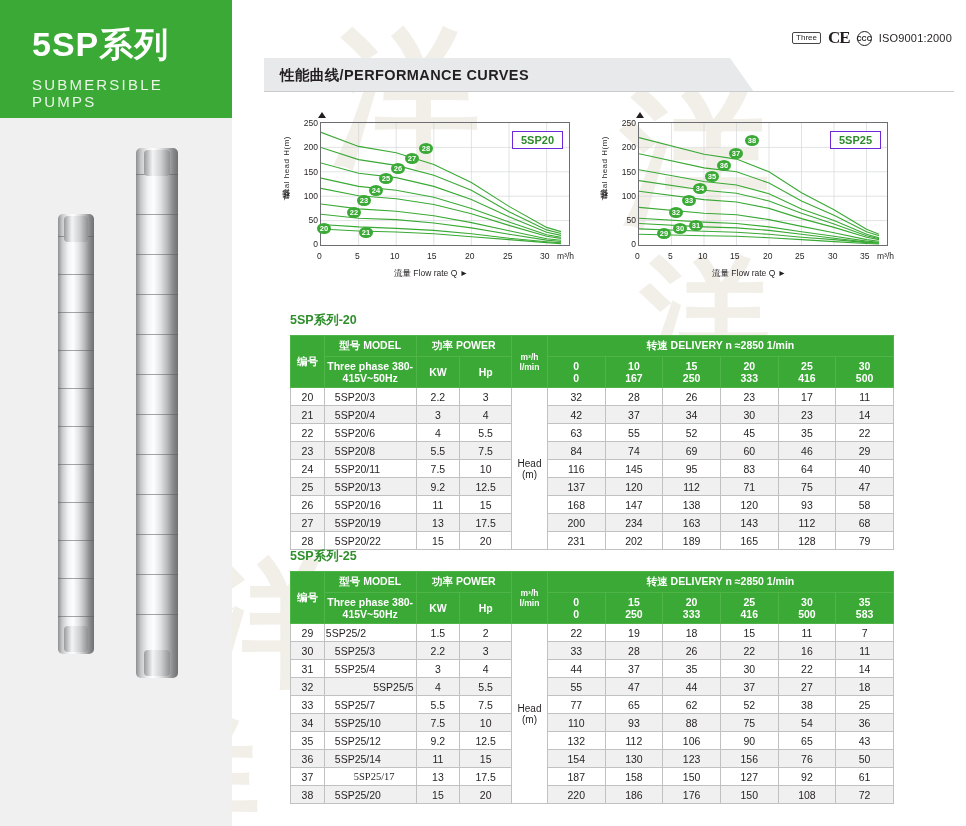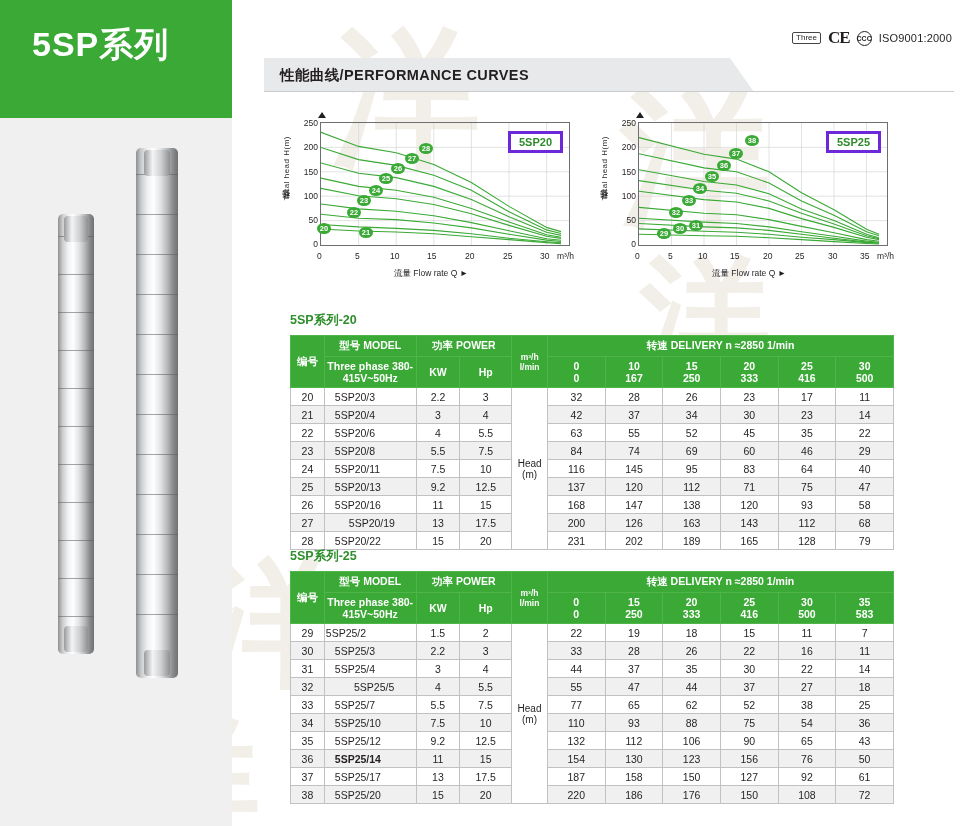--- a/index.html
+++ b/index.html
@@ -85,21 +85,21 @@
     color:#231f20;
   }
 
   
   .charts { position:absolute; left:270px; top:118px; width:700px; height:180px; }
   .chart { position:absolute; top:0; width:290px; height:175px; }
   .chart.c1 { left:14px; }
   .chart.c2 { left:332px; }
   .chart-frame { position:absolute; left:36px; top:4px; width:250px; height:124px; border:1px solid #6d6e71; }
   .chart-badge {
-    position:absolute; right:6px; top:8px; background:#fff; border:3px solid #6d28d9;
+    position:absolute; right:6px; top:8px; background:#fff; border:1px solid #6d28d9;
     color:#2e8b2b; font-size:11px; font-weight:bold; padding:2px 8px;
   }
   .yaxis-num { position:absolute; right:2px; font-size:8.5px; color:#231f20; text-align:right; }
   .ylabel {
     position:absolute; left:-2px; top:18px; width:12px;
     font-size:8px; color:#231f20; writing-mode:vertical-rl; transform:rotate(180deg);
     letter-spacing:0.5px; white-space:nowrap;
   }
   .xaxis-num { position:absolute; font-size:8.5px; color:#231f20; }
   .xlabel { position:absolute; font-size:8.5px; color:#231f20; }
@@ -131,20 +131,21 @@
 <div class="wm wm1">洋</div>
 <div class="wm wm2">洋</div>
 <div class="wm wm3">洋</div>
 <div class="wm wm4">洋</div>
 <div class="wm wm5">洋</div>
 <div class="wm wm6">洋</div>
 
 <div class="left-col">
   <div class="green-head">
     <div class="t1">5SP系列</div>
+    <div class="t2">SUBMERSIBLE PUMPS</div>
   </div>
   <div class="pump-area">
     <div class="pump" style="left:58px; top:96px; width:36px; height:440px;">
       <div class="body">
         <div class="rings">
           <i style="top:22px"></i>
             <i style="top:60px"></i>
             <i style="top:98px"></i>
             <i style="top:136px"></i>
           <i style="top:174px"></i>
@@ -451,25 +452,25 @@
         <td>15</td>
         <td>168</td>
         <td>147</td>
         <td>138</td>
         <td>120</td>
         <td>93</td>
         <td>58</td>
       </tr>
       <tr>
         <td>27</td>
-        <td style="text-align:left; padding-left:24px;">5SP20/19</td>
+        <td style="text-align:left; padding-left:10px;">5SP20/19</td>
         <td>13</td>
         <td>17.5</td>
         <td>200</td>
-        <td>126</td>
+        <td>234</td>
         <td>163</td>
         <td>143</td>
         <td>112</td>
         <td>68</td>
       </tr>
       <tr>
         <td>28</td>
         <td style="text-align:left; padding-left:10px;">5SP20/22</td>
         <td>15</td>
         <td>20</td>
@@ -564,21 +565,21 @@
         <td>4</td>
         <td>44</td>
         <td>37</td>
         <td>35</td>
         <td>30</td>
         <td>22</td>
         <td>14</td>
       </tr>
       <tr>
         <td>32</td>
-        <td style="text-align:center; padding-left:10px;">5SP25/5</td>
+        <td style="text-align:right; padding-left:10px;">5SP25/5</td>
         <td>4</td>
         <td>5.5</td>
         <td>55</td>
         <td>47</td>
         <td>44</td>
         <td>37</td>
         <td>27</td>
         <td>18</td>
       </tr>
       <tr>
@@ -612,33 +613,33 @@
         <td>12.5</td>
         <td>132</td>
         <td>112</td>
         <td>106</td>
         <td>90</td>
         <td>65</td>
         <td>43</td>
       </tr>
       <tr>
         <td>36</td>
-        <td style="text-align:left; padding-left:10px;font-weight:bold;">5SP25/14</td>
+        <td style="text-align:left; padding-left:10px;">5SP25/14</td>
         <td>11</td>
         <td>15</td>
         <td>154</td>
         <td>130</td>
         <td>123</td>
         <td>156</td>
         <td>76</td>
         <td>50</td>
       </tr>
       <tr>
         <td>37</td>
-        <td style="text-align:left; padding-left:10px;">5SP25/17</td>
+        <td style="text-align:center; padding-left:10px;font-family:Liberation Serif, serif;">5SP25/17</td>
         <td>13</td>
         <td>17.5</td>
         <td>187</td>
         <td>158</td>
         <td>150</td>
         <td>127</td>
         <td>92</td>
         <td>61</td>
       </tr>
       <tr>

